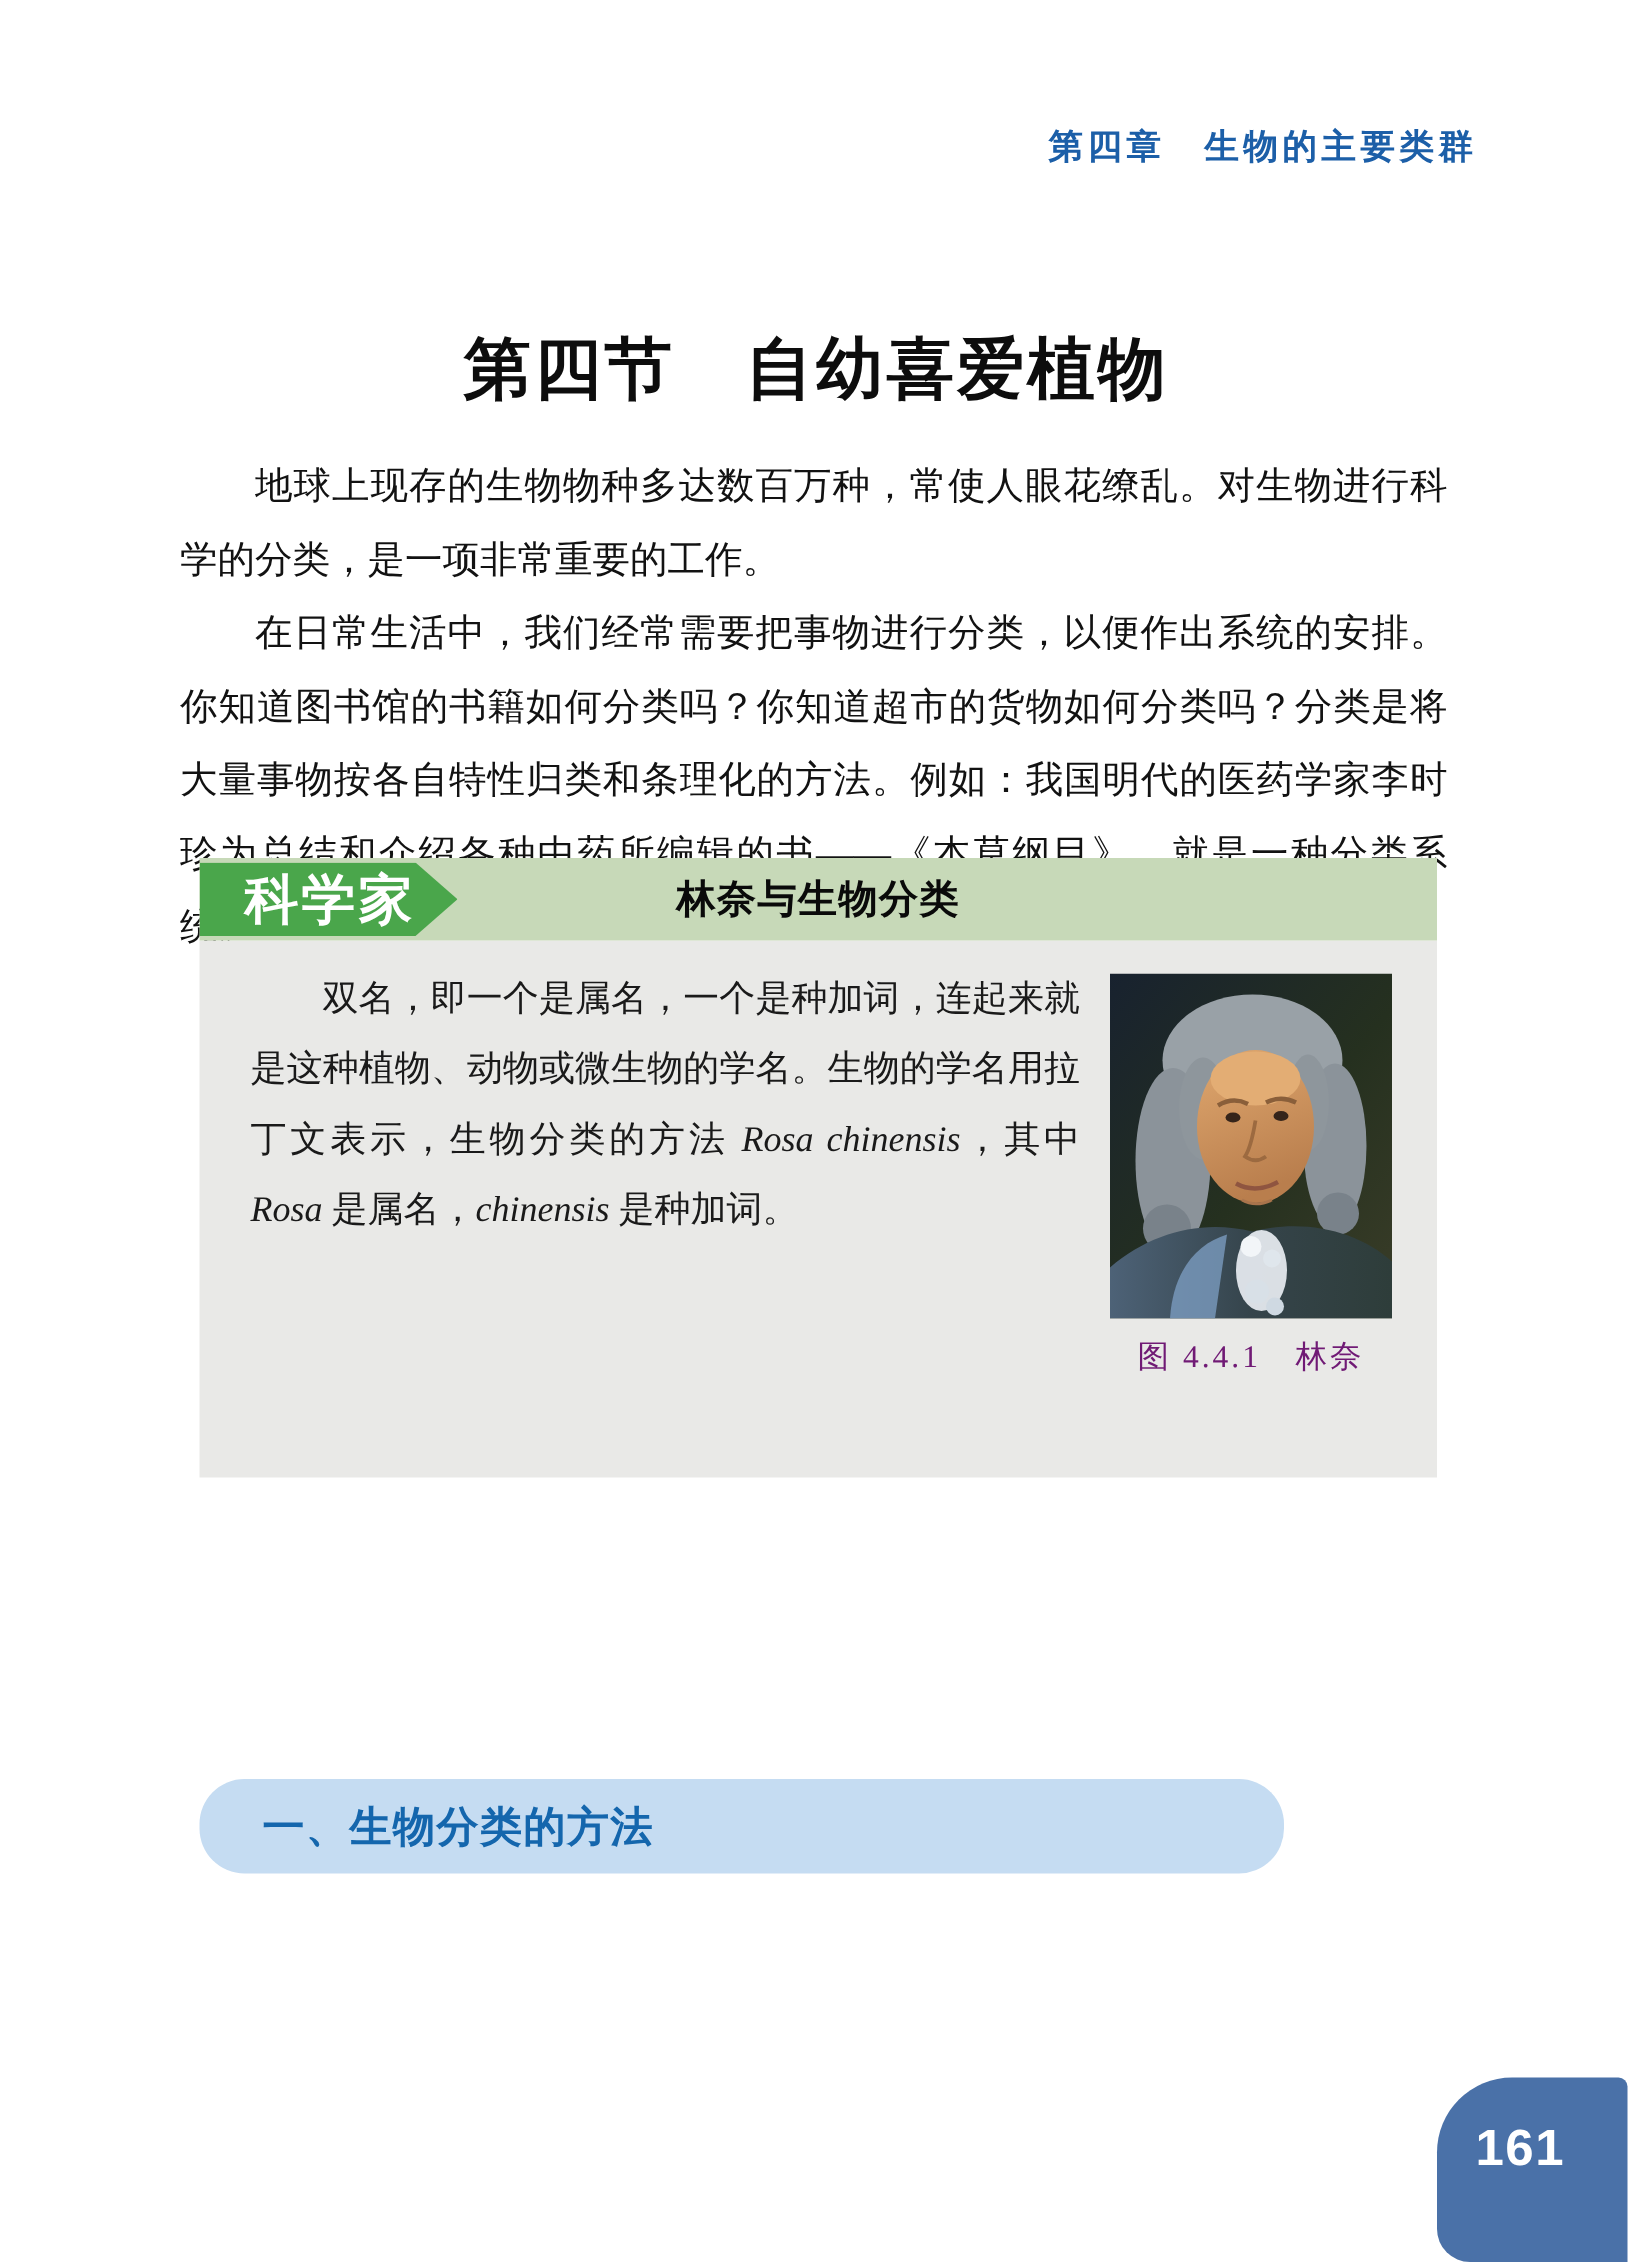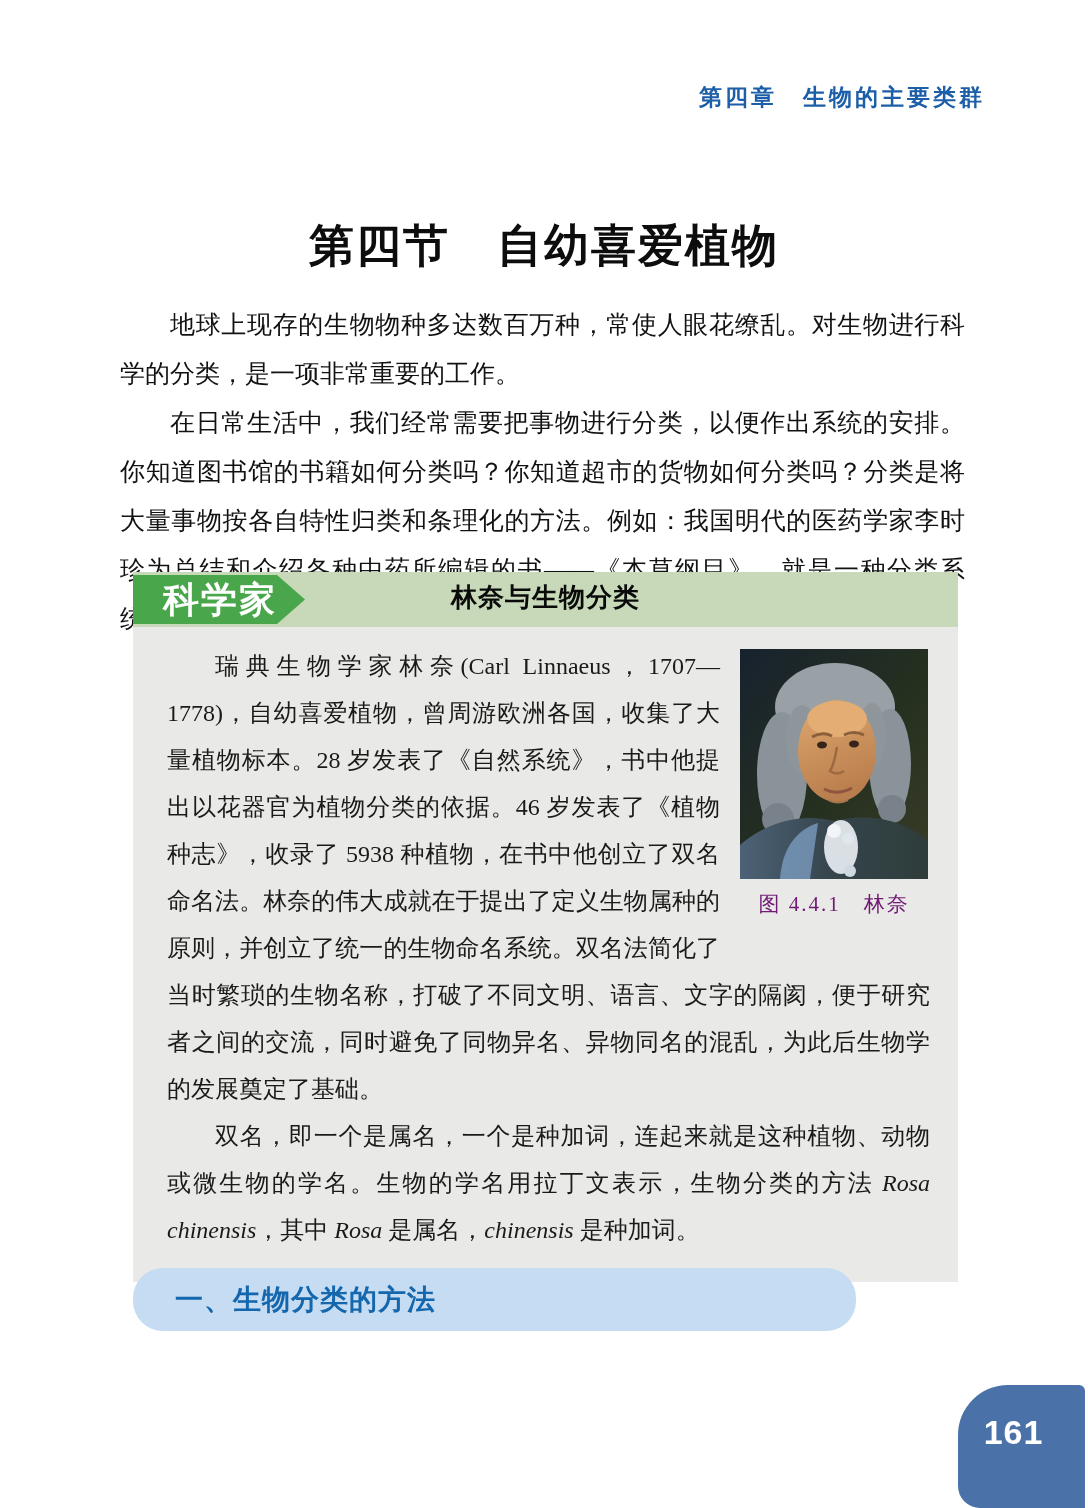--- a/index.html
+++ b/index.html
@@ -81,21 +81,21 @@
     font-weight: bold;
     font-size: 36px;
     line-height: 49px;
     padding-left: 30px;
     letter-spacing: 2px;
     box-sizing: border-box;
   }
   .box-band-title {
     text-align: center;
     line-height: 55px;
-    font-family: Liberation Mono, monospace;
+    font-family: Liberation Serif, serif;
     font-weight: bold;
     font-size: 26px;
     letter-spacing: 1px;
     color: #0a0a0a;
   }
   .box-body {
     background: var(--box-gray, #e9e9e7);
     padding: 16px 28px 28px 34px;
     font-size: 24px;
     line-height: 47px;
@@ -123,21 +123,21 @@
     font-size: 21px;
     letter-spacing: 2px;
     color: #701a75;
     text-indent: 0;
     line-height: 26px;
   }
 
   
   .method-heading {
     position: absolute;
-    top: 1268px;
+    top: 1186px;
     left: 133px;
     width: 723px;
     height: 63px;
     background: var(--method-bg-blue, #c5dcf2);
     border-radius: 30px;
     box-sizing: border-box;
     padding-left: 42px;
     line-height: 63px;
     font-family: "Liberation Sans", "DejaVu Sans", sans-serif;
     font-weight: bold;
@@ -247,21 +247,20 @@
           <path d="M40 230 C42 198 58 180 78 174 L70 230 Z" fill="#7fa0c6" opacity="0.75"></path>
 
           <ellipse cx="101" cy="198" rx="17" ry="27" fill="#e8edf2" opacity="0.92"></ellipse>
           <circle cx="94" cy="182" r="7" fill="#f2f5f8"></circle>
           <circle cx="108" cy="190" r="6" fill="#dfe6ec"></circle>
           <circle cx="98" cy="212" r="8" fill="#d8e0e7"></circle>
           <circle cx="110" cy="222" r="6" fill="#cfd9e2"></circle>
         </svg>
         <div class="figure-caption">图 4.4.1　林奈</div>
       </div>
-      <p>瑞典生物学家林奈(Carl Linnaeus，1707—1778)，自幼喜爱植物，曾周游欧洲各国，收集了大量植物标本。28 岁发表了《自然系统》，书中他提出以花器官为植物分类的依据。46 岁发表了《植物种志》，收录了 5938 种植物，在书中他创立了双名命名法。林奈的伟大成就在于提出了定义生物属种的原则，并创立了统一的生物命名系统。双名法简化了当时繁琐的生物名称，打破了不同文明、语言、文字的隔阂，便于研究者之间的交流，同时避免了同物异名、异物同名的混乱，为此后生物学的发展奠定了基础。</p>
       <p><span>双名，即一个是属名，一个是种加词，连起来就是这种植物、动物或微生物的学名。生物的学名用拉丁文表示，生物分类的方法 </span><span class="latin">Rosa chinensis</span><span>，其中 </span><span class="latin">Rosa</span><span> 是属名，</span><span class="latin">chinensis</span><span> 是种加词。</span></p>
     </div>
   </div>
 
   <div class="method-heading">一、生物分类的方法</div>
 
 
   <div class="page-tab">161</div>
 
 </div>

